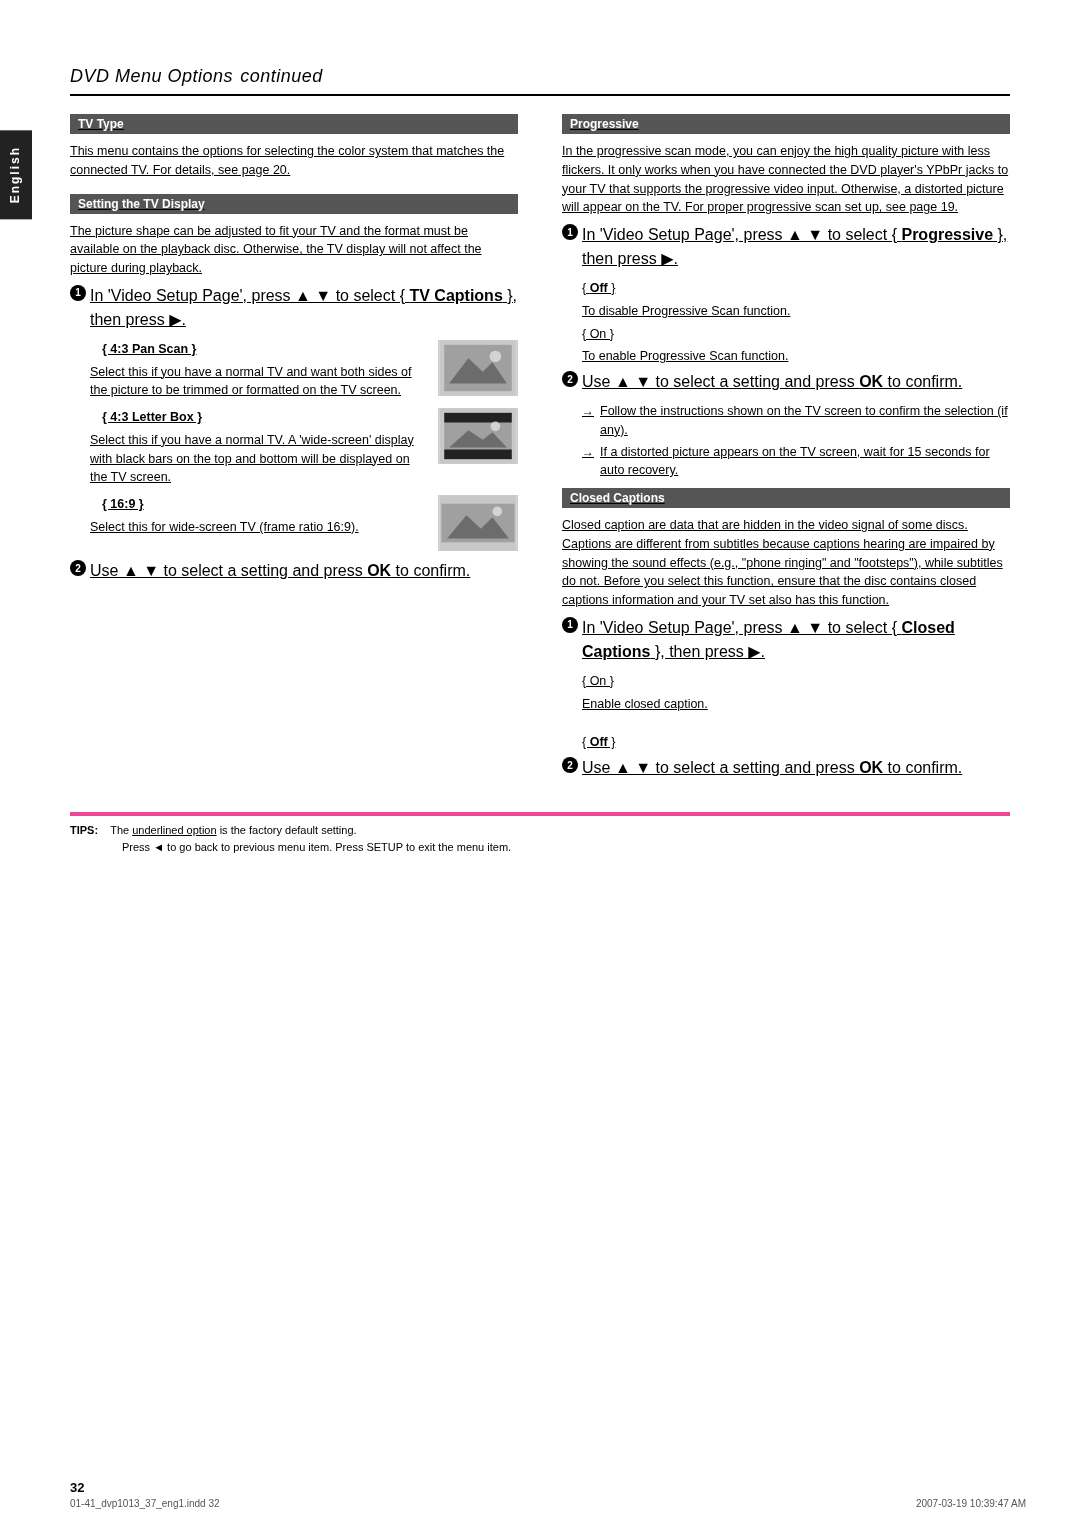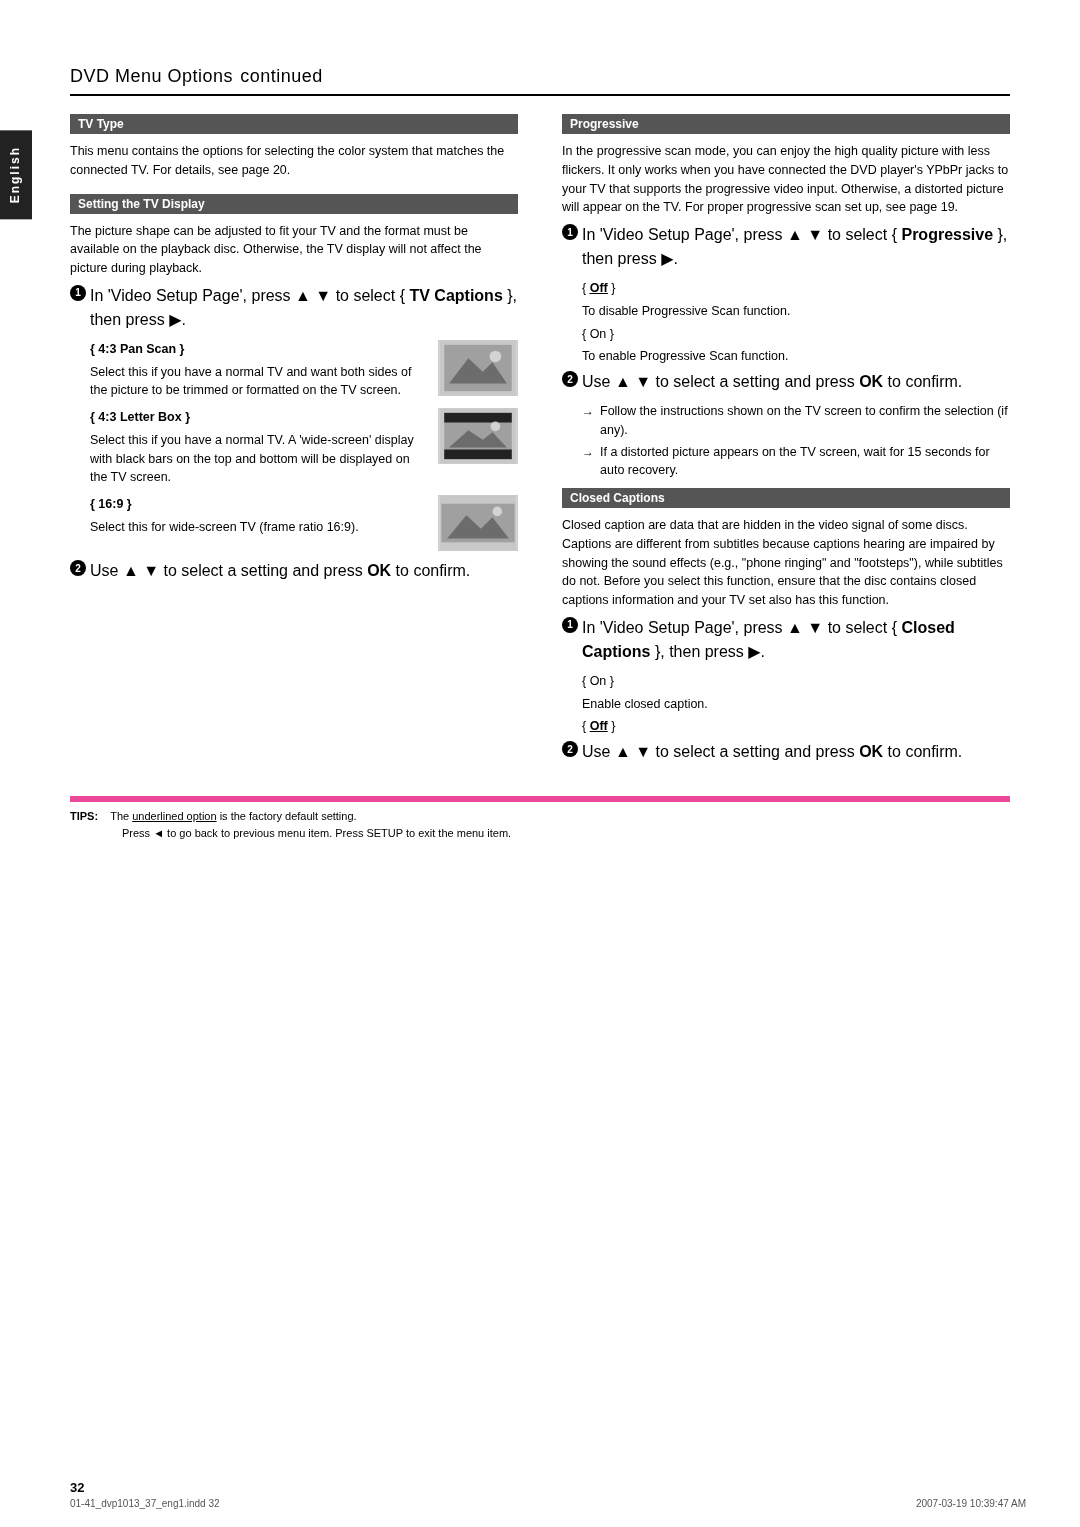--- a/index.html
+++ b/index.html
@@ -41,25 +41,27 @@
       padding-bottom: 6px;
     }
     .page-header h1 {
       font-size: 24px;
       font-weight: bold;
       letter-spacing: 0.5px;
     }
     .page-header h1 span {
       font-weight: normal;
       font-size: 18px;
+      font-style: italic;
     }
     
     .content-columns {
       display: flex;
       gap: 44px;
+      text-decoration: underline;
     }
     .col-left {
       flex: 1;
       min-width: 0;
     }
     .col-right {
       flex: 1;
       min-width: 0;
     }
     
@@ -158,21 +160,21 @@
       position: relative;
       overflow: hidden;
     }
     .tv-image svg {
       width: 100%;
       height: 100%;
     }
     
     .tips-section {
       margin-top: 24px;
-      border-top: 6px solid #ec4899;
+      border-top: 4px solid #ec4899;
       padding-top: 6px;
       font-size: 11px;
       line-height: 1.5;
     }
     .tips-label {
       font-weight: bold;
     }
     
     .page-number {
       position: absolute;
@@ -185,21 +187,21 @@
     .footer-info {
       position: absolute;
       bottom: 18px;
       left: 70px;
       right: 54px;
       display: flex;
       justify-content: space-between;
       font-size: 10px;
       color: #555;
     }
-    .bold { font-weight: bold; }
+    .bold { font-weight: bold; margin-left: 12px; }
     .underline { text-decoration: underline; }
     
     .indent { margin-left: 20px; }
     
     .mt4 { margin-top: 4px; }
     .mt8 { margin-top: 8px; }
     .mb4 { margin-bottom: 4px; }
   </style>
 </head>
 <body>
@@ -351,21 +353,21 @@
           <div class="step-num">1</div>
           <div class="step-content">
             In 'Video Setup Page', press ▲ ▼ to select { <strong>Closed Captions</strong> }, then press ▶.
           </div>
         </div>
       </div>
 
       <div class="option-label">
         { On }
       </div>
-      <div class="indent" style="font-size:12.5px;line-height:1.5;margin-bottom:4px;">
+      <div class="indent" style="font-size:12.5px;line-height:1.5;margin-bottom:20px;">
         <span>Enable closed caption.</span>
       </div>
 
       <div class="option-label">
         { <strong>Off</strong> }
       </div>
 
       <div class="step-block mt4">
         <div class="step-line">
           <div class="step-num">2</div>

